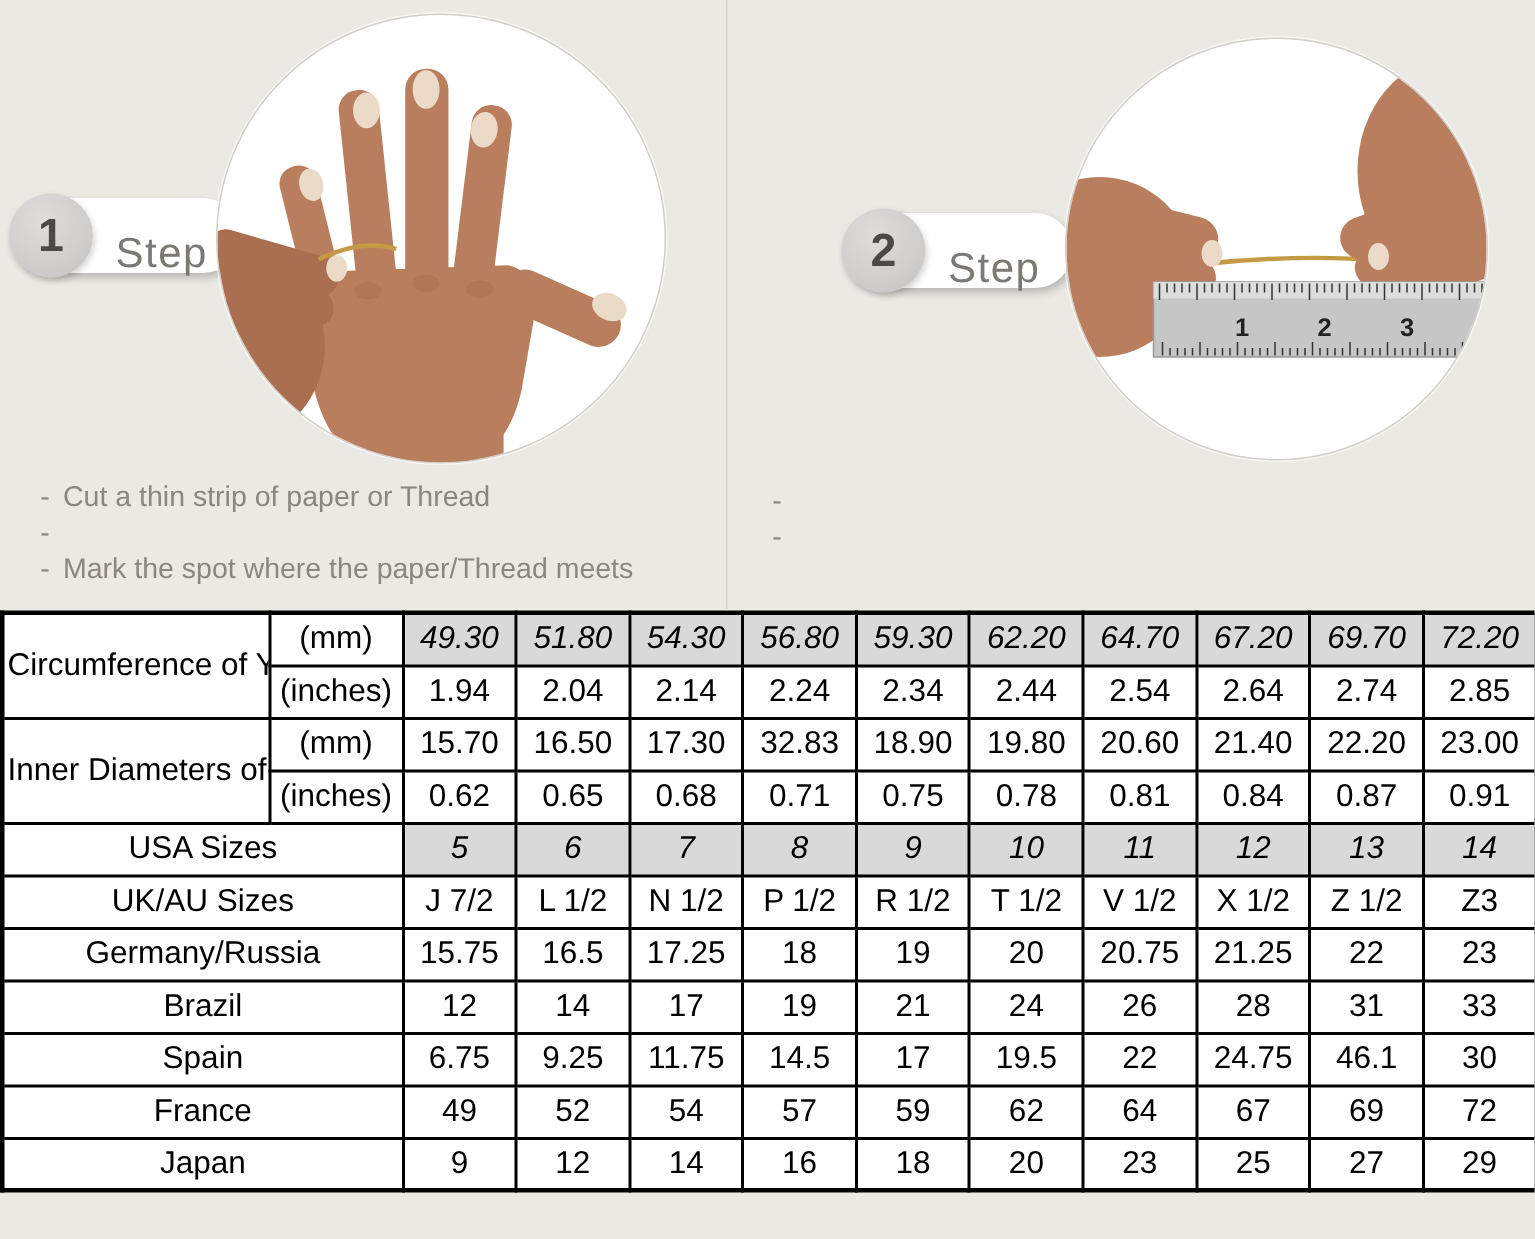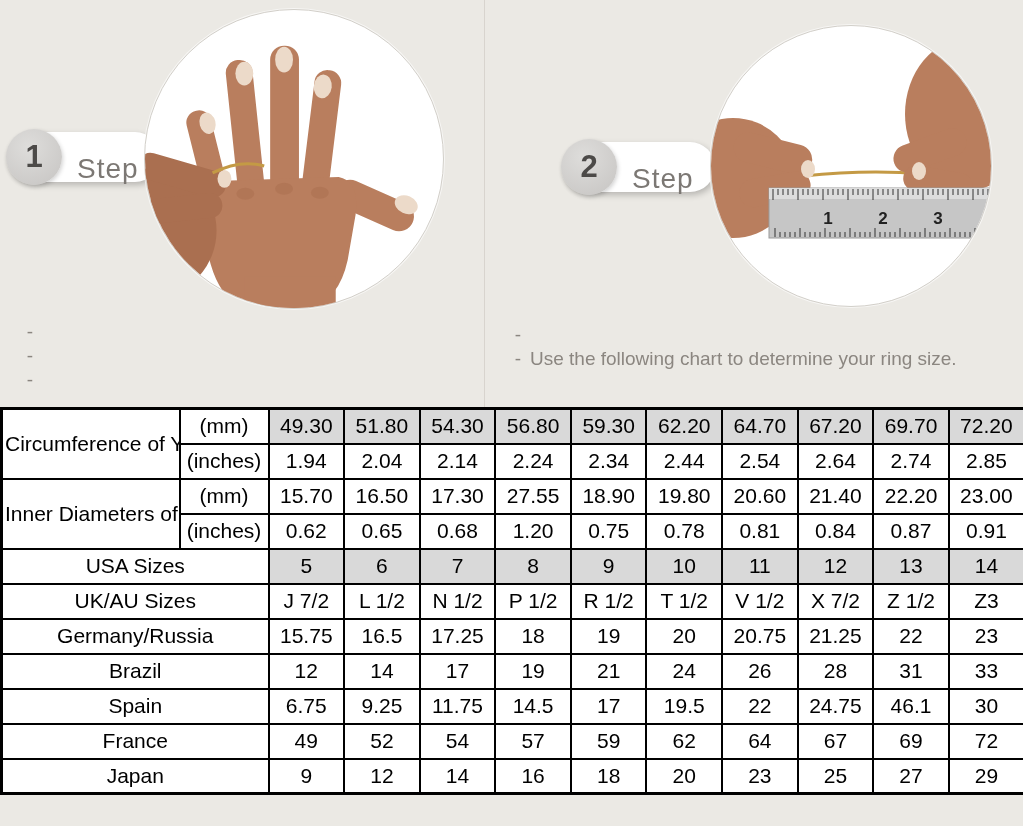--- a/index.html
+++ b/index.html
@@ -57,21 +57,21 @@
     background:#ffffff; border:3px solid #000;
   }
   table.size-chart td {
     border:2px solid #000; height:35px; padding:0 2px;
     font-size:21px; color:#000; text-align:center; vertical-align:middle;
     overflow:hidden; white-space:nowrap;
   }
   td.label-cell { text-align:left; padding-left:8px; font-size:20px; }
   td.group-label { text-align:center; padding-left:2px; line-height:24px; }
   td.unit-cell  { text-align:left; padding-left:6px; font-size:20px; }
-  td.shaded { background:#d9d9d9; }
+  td.shaded { background:#d9d9d9;font-style:italic; }
 </style>
 </head>
 <body>
 
 <div class="top-section">
 
   <div class="v-divider"></div>
 
   <div class="step-badge b1">
     <div class="step-num">1</div>
@@ -240,35 +240,36 @@
             <text x="172" y="198">2</text>
             <text x="227" y="198">3</text>
           </g>
       </g>
     </svg>
   </div>
 
   <div class="instructions i1">
       <div class="instr-line">
         <span class="dash">-</span>
+        <span>Cut a thin strip of paper or Thread</span>
       </div>
       <div class="instr-line">
         <span class="dash">-</span>
       </div>
       <div class="instr-line">
         <span class="dash">-</span>
+        <span>Mark the spot where the paper/Thread meets</span>
       </div>
     </div>
   <div class="instructions i2">
       <div class="instr-line">
         <span class="dash">-</span>
       </div>
       <div class="instr-line">
         <span class="dash">-</span>
-        <span>Use the following chart to determine your ring size.</span>
       </div>
     </div>
 </div>
 
 <table class="size-chart">
   <colgroup>
     <col style="width:178px">
       <col style="width:89px">
     <col span="10" style="width:75.6px">
   </colgroup>
@@ -299,34 +300,34 @@
         <td class="">2.64</td>
         <td class="">2.74</td>
         <td class="">2.85</td>
       </tr>
       <tr>
         <td class="label-cell group-label" rowspan="2">Inner Diameters of Rings</td>
         <td class="unit-cell">(mm)</td>
         <td class="">15.70</td>
         <td class="">16.50</td>
         <td class="">17.30</td>
-        <td class="">27.55</td>
+        <td class="">32.83</td>
         <td class="">18.90</td>
         <td class="">19.80</td>
         <td class="">20.60</td>
         <td class="">21.40</td>
         <td class="">22.20</td>
         <td class="">23.00</td>
       </tr>
       <tr>
         <td class="unit-cell">(inches)</td>
         <td class="">0.62</td>
         <td class="">0.65</td>
         <td class="">0.68</td>
-        <td class="">1.20</td>
+        <td class="">0.71</td>
         <td class="">0.75</td>
         <td class="">0.78</td>
         <td class="">0.81</td>
         <td class="">0.84</td>
         <td class="">0.87</td>
         <td class="">0.91</td>
       </tr>
       <tr>
         <td class="label-cell" colspan="2">USA Sizes</td>
         <td class="shaded">5</td>
@@ -342,21 +343,21 @@
       </tr>
       <tr>
         <td class="label-cell" colspan="2">UK/AU Sizes</td>
         <td class="">J 7/2</td>
         <td class="">L 1/2</td>
         <td class="">N 1/2</td>
         <td class="">P 1/2</td>
         <td class="">R 1/2</td>
         <td class="">T 1/2</td>
         <td class="">V 1/2</td>
-        <td class="">X 7/2</td>
+        <td class="">X 1/2</td>
         <td class="">Z 1/2</td>
         <td class="">Z3</td>
       </tr>
       <tr>
         <td class="label-cell" colspan="2">Germany/Russia</td>
         <td class="">15.75</td>
         <td class="">16.5</td>
         <td class="">17.25</td>
         <td class="">18</td>
         <td class="">19</td>

